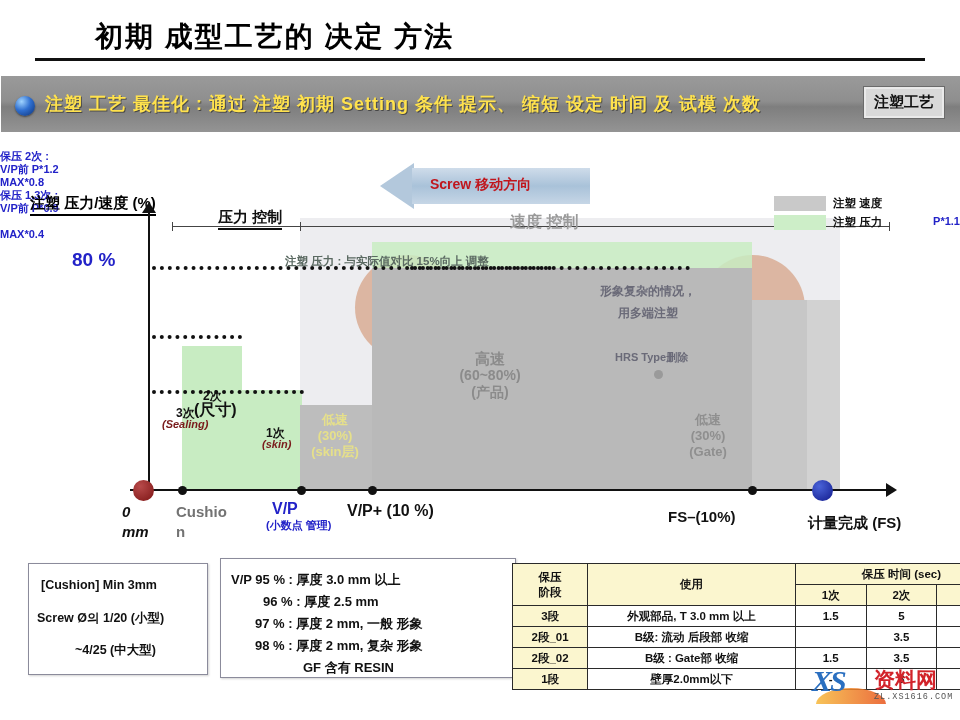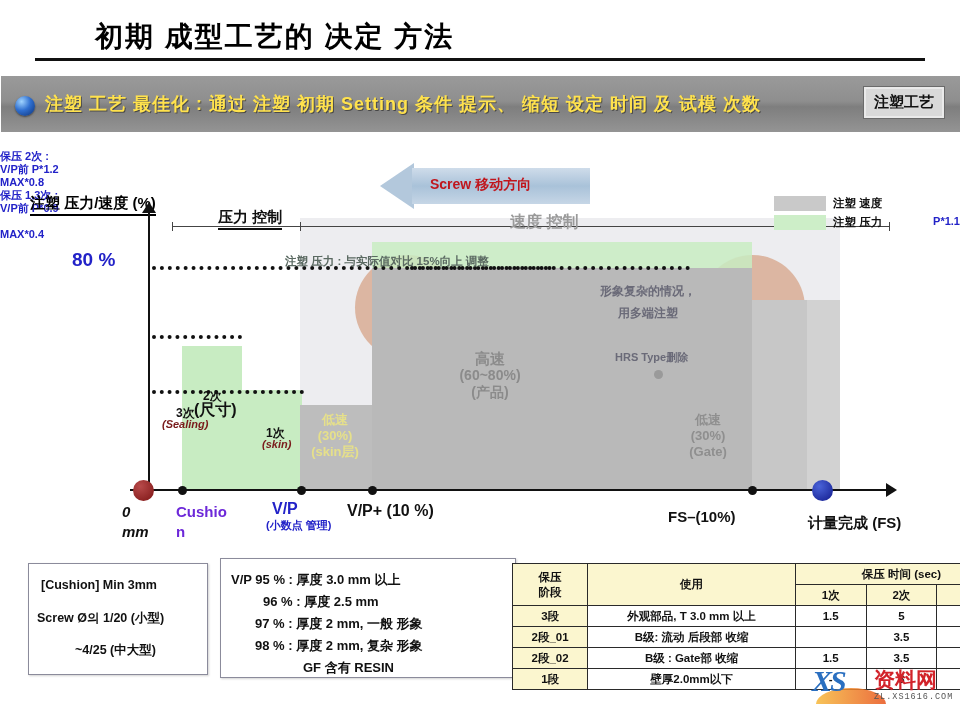--- a/index.html
+++ b/index.html
@@ -170,21 +170,21 @@
   .hl-1s{left:262px;top:288px;font-size:11px;color:#7a1b1b;font-style:italic;}
 
   
   .xdot{position:absolute;border-radius:50%;background:#111;width:9px;height:9px;top:336px;}
   .xdot-big{position:absolute;border-radius:50%;width:21px;height:21px;top:330px;}
   .x-origin{left:133px;background:radial-gradient(circle at 35% 30%,#b74a4a,#7d1414);}
   .x-fs{left:812px;background:radial-gradient(circle at 35% 30%,#4a63d8,#111a8c);}
 
   .xlab{position:absolute;white-space:nowrap;font-weight:bold;}
   .xl-0{left:122px;top:352px;font-size:15px;color:#111;line-height:20px;font-style:italic;}
-  .xl-cu{left:176px;top:352px;font-size:15px;color:#6d28d9;line-height:20px;}
+  .xl-cu{left:176px;top:352px;font-size:15px;color:#737373;line-height:20px;}
   .xl-vp{left:272px;top:350px;font-size:16px;color:#2222c8;}
   .xl-vps{left:266px;top:368px;font-size:11px;color:#2222c8;}
   .xl-vpp{left:347px;top:352px;font-size:16px;color:#111;}
   .xl-fs10{left:668px;top:358px;font-size:15px;color:#111;}
   .xl-fs{left:808px;top:364px;font-size:15px;color:#111;}
 
   
   .legend{position:absolute;left:774px;top:46px;}
   .lg-row{display:flex;align-items:center;margin-bottom:4px;}
   .lg-sw{width:52px;height:15px;margin-right:7px;}

